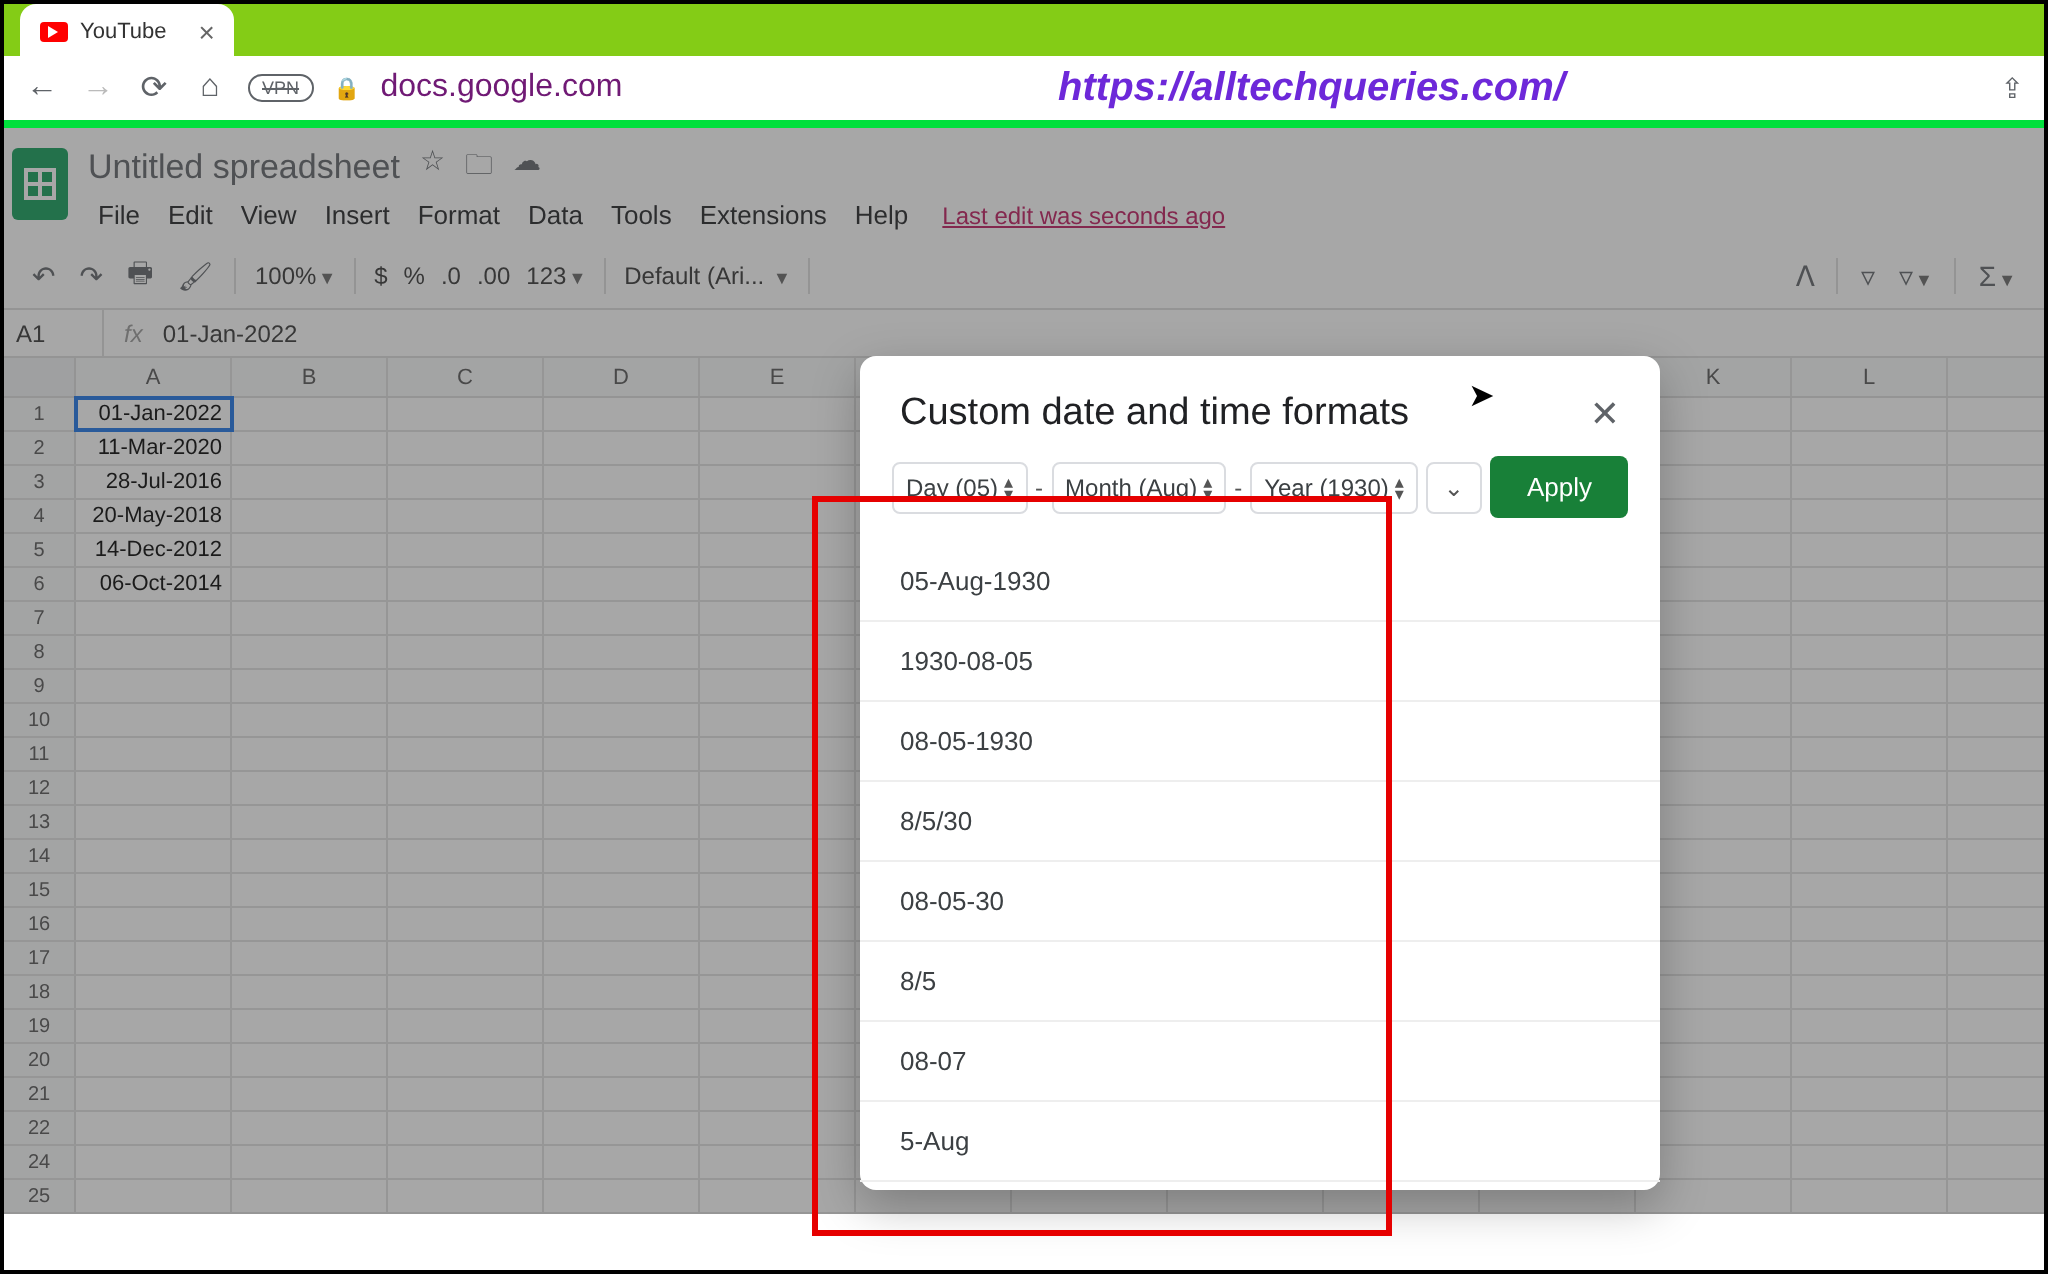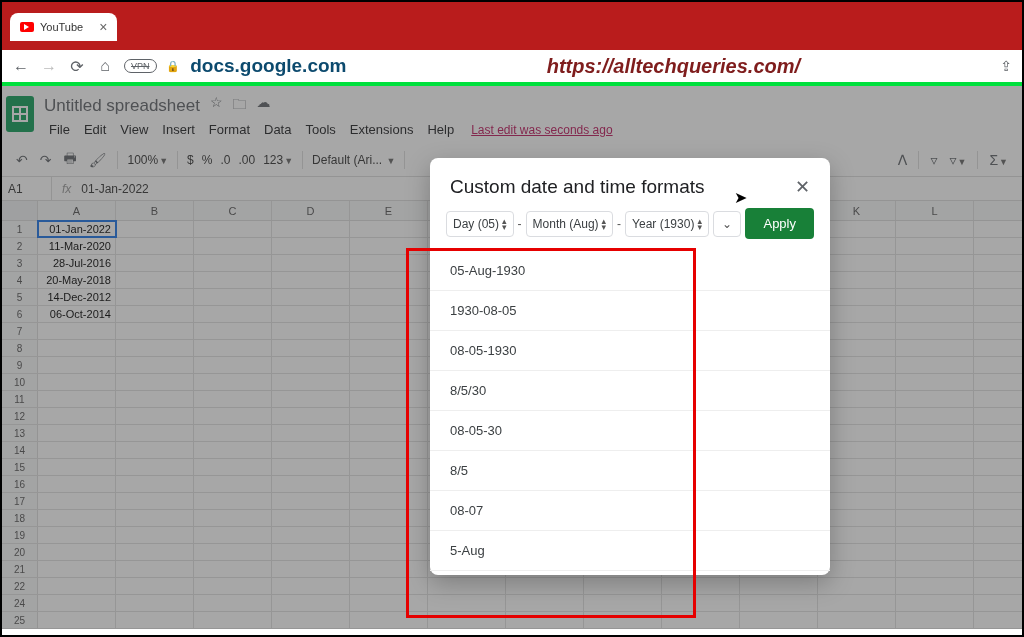--- a/index.html
+++ b/index.html
@@ -1,33 +1,33 @@
 <!DOCTYPE html>
 <html><head>
 <meta charset="utf-8">
 <style>
   * { box-sizing: border-box; margin: 0; padding: 0; }
   body { font-family: Arial, sans-serif; font-size: 12px; background: #fff; width: 1024px; height: 637px; overflow: hidden; border: 2px solid #000; position: relative; }
   
   
   .browser-chrome { background: #dfe1e5; }
-  .tab-bar { display: flex; align-items: center; height: 48px; padding: 0 8px; background: #b91c1c; }
+  .tab-bar { display: flex; align-items: center; height: 26px; padding: 0 8px; background: #84cc16; }
   .tab { display: flex; align-items: center; background: #fff; padding: 4px 10px; border-radius: 8px 8px 0 0; gap: 6px; height: 28px; margin-top: 2px; }
   .tab-icon { width: 14px; height: 10px; background: #f00; border-radius: 2px; position: relative; }
   .tab-icon::after { content: ''; position: absolute; left: 4px; top: 2px; border-left: 5px solid #fff; border-top: 3px solid transparent; border-bottom: 3px solid transparent; }
   .tab-title { font-size: 11px; color: #333; }
   .tab-close { color: #666; font-size: 14px; margin-left: 10px; cursor: pointer; }
   
   .url-bar { display: flex; align-items: center; height: 32px; padding: 0 10px; background: #fff; gap: 10px; }
   .nav-btn { color: #5f6368; font-size: 16px; width: 18px; text-align: center; cursor: pointer; }
   .nav-btn.disabled { color: #bbb; }
   .vpn-badge { border: 1px solid #5f6368; border-radius: 10px; padding: 1px 6px; font-size: 9px; color: #5f6368; text-decoration: line-through; }
   .lock-icon { color: #5f6368; font-size: 11px; }
-  .url-text { font-size: 19px; color: #0c4a6e; flex: 0 0 auto; font-weight: bold; }
-  .watermark-url { flex: 1; text-align: center; color: #7f1d1d; font-weight: bold; font-size: 20px; font-style: italic; }
+  .url-text { font-size: 16px; color: #701a75; flex: 0 0 auto; }
+  .watermark-url { flex: 1; text-align: center; color: #6d28d9; font-weight: bold; font-size: 20px; font-style: italic; }
   .share-icon { color: #5f6368; font-size: 14px; }
   
   .green-bar { height: 4px; background: #00e03c; }
   
   
   .sheets-app { position: relative; }
   .dim-overlay { position: absolute; inset: 0; background: rgba(60,60,60,0.45); z-index: 5; pointer-events: none; }
   
   .sheets-header { padding: 8px 4px 4px; display: flex; align-items: flex-start; gap: 10px; }
   .sheets-logo { width: 28px; height: 36px; background: #0f9d58; border-radius: 3px; position: relative; margin-top: 2px; }
@@ -55,21 +55,21 @@
   .col-headers { display: flex; height: 20px; background: #f8f9fa; border-bottom: 1px solid #ddd; }
   .corner { width: 36px; border-right: 1px solid #ddd; background: #f1f3f4; }
   .col-h { width: 78px; text-align: center; font-size: 11px; color: #555; border-right: 1px solid #e0e0e0; line-height: 20px; }
   .rows { }
   .row { display: flex; height: 17px; border-bottom: 1px solid #e0e0e0; }
   .row-h { width: 36px; text-align: center; font-size: 10px; color: #555; border-right: 1px solid #ddd; background: #f8f9fa; line-height: 17px; }
   .cell { width: 78px; border-right: 1px solid #e0e0e0; font-size: 11px; color: #000; text-align: right; padding-right: 4px; line-height: 17px; }
   .cell.selected { outline: 2px solid #1a73e8; outline-offset: -1px; }
   
   
-  .dialog { position: absolute; left: 428px; top: 156px; width: 400px; background: #fff; border-radius: 8px; box-shadow: 0 8px 24px rgba(0,0,0,0.25); z-index: 10; padding: 18px 0 0 0; }
+  .dialog { position: absolute; left: 428px; top: 176px; width: 400px; background: #fff; border-radius: 8px; box-shadow: 0 8px 24px rgba(0,0,0,0.25); z-index: 10; padding: 18px 0 0 0; }
   .dialog-header { display: flex; justify-content: space-between; align-items: center; padding: 0 20px 10px; }
   .dialog-title { font-size: 19px; color: #202124; font-family: 'Google Sans', Arial, sans-serif; }
   .dialog-close { color: #5f6368; font-size: 18px; cursor: pointer; }
   .format-row { display: flex; align-items: center; gap: 4px; padding: 0 16px 12px; }
   .format-chip { display: flex; align-items: center; border: 1px solid #dadce0; border-radius: 4px; padding: 5px 6px; font-size: 12px; color: #3c4043; gap: 3px; cursor: pointer; }
   .chip-arrows { font-size: 9px; line-height: 6px; color: #555; display: inline-flex; flex-direction: column; }
   .sep-dash { color: #555; font-size: 12px; }
   .add-chevron { border: 1px solid #dadce0; border-radius: 4px; padding: 5px 8px; font-size: 12px; cursor: pointer; color: #555; }
   .apply-btn { background: #188038; color: #fff; padding: 8px 18px; border-radius: 4px; font-size: 13px; cursor: pointer; margin-left: auto; }
   .format-list { max-height: 340px; overflow-y: auto; position: relative; padding-bottom: 4px; }

